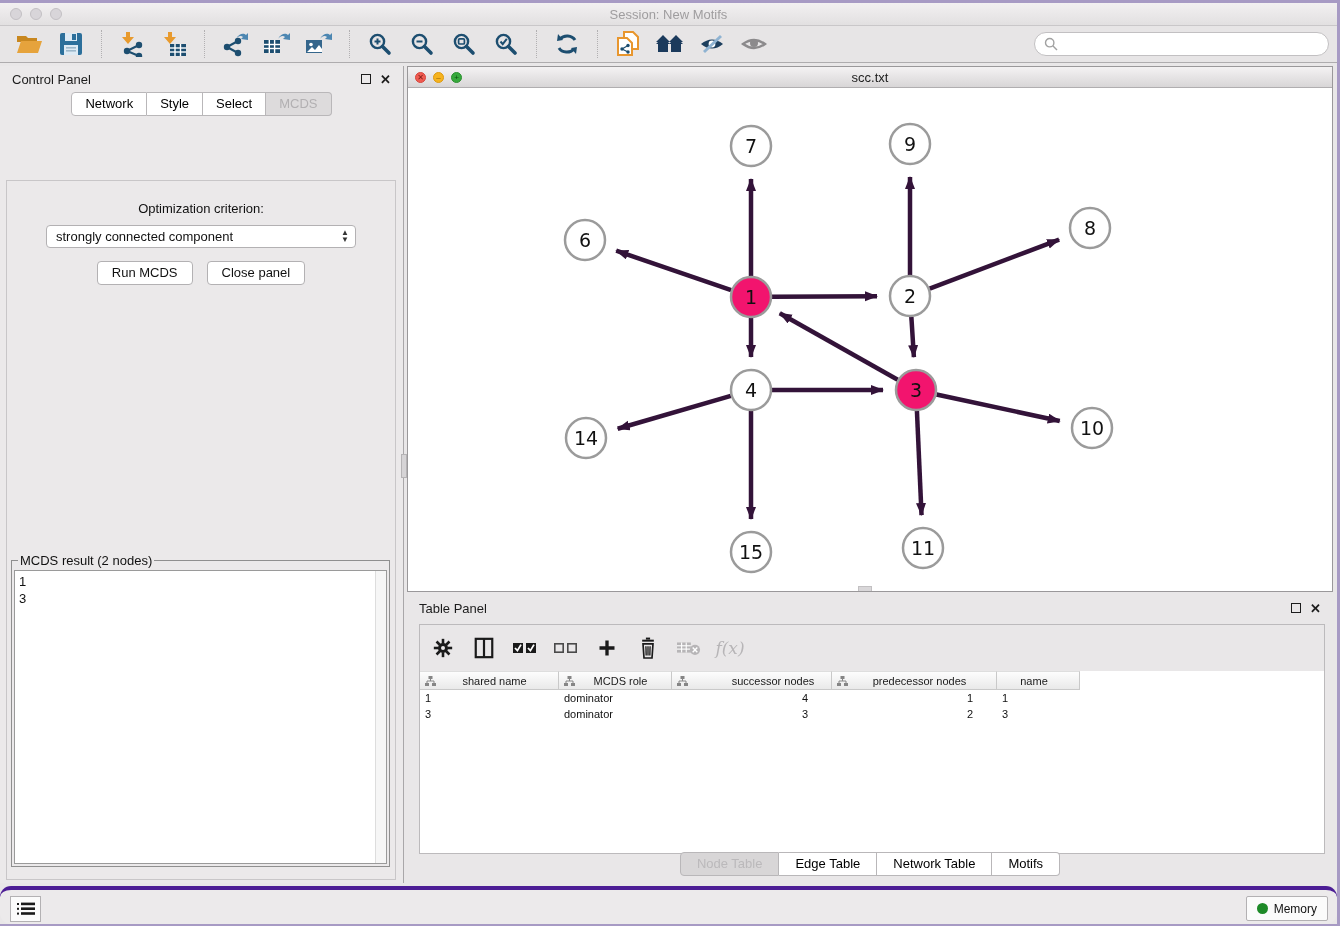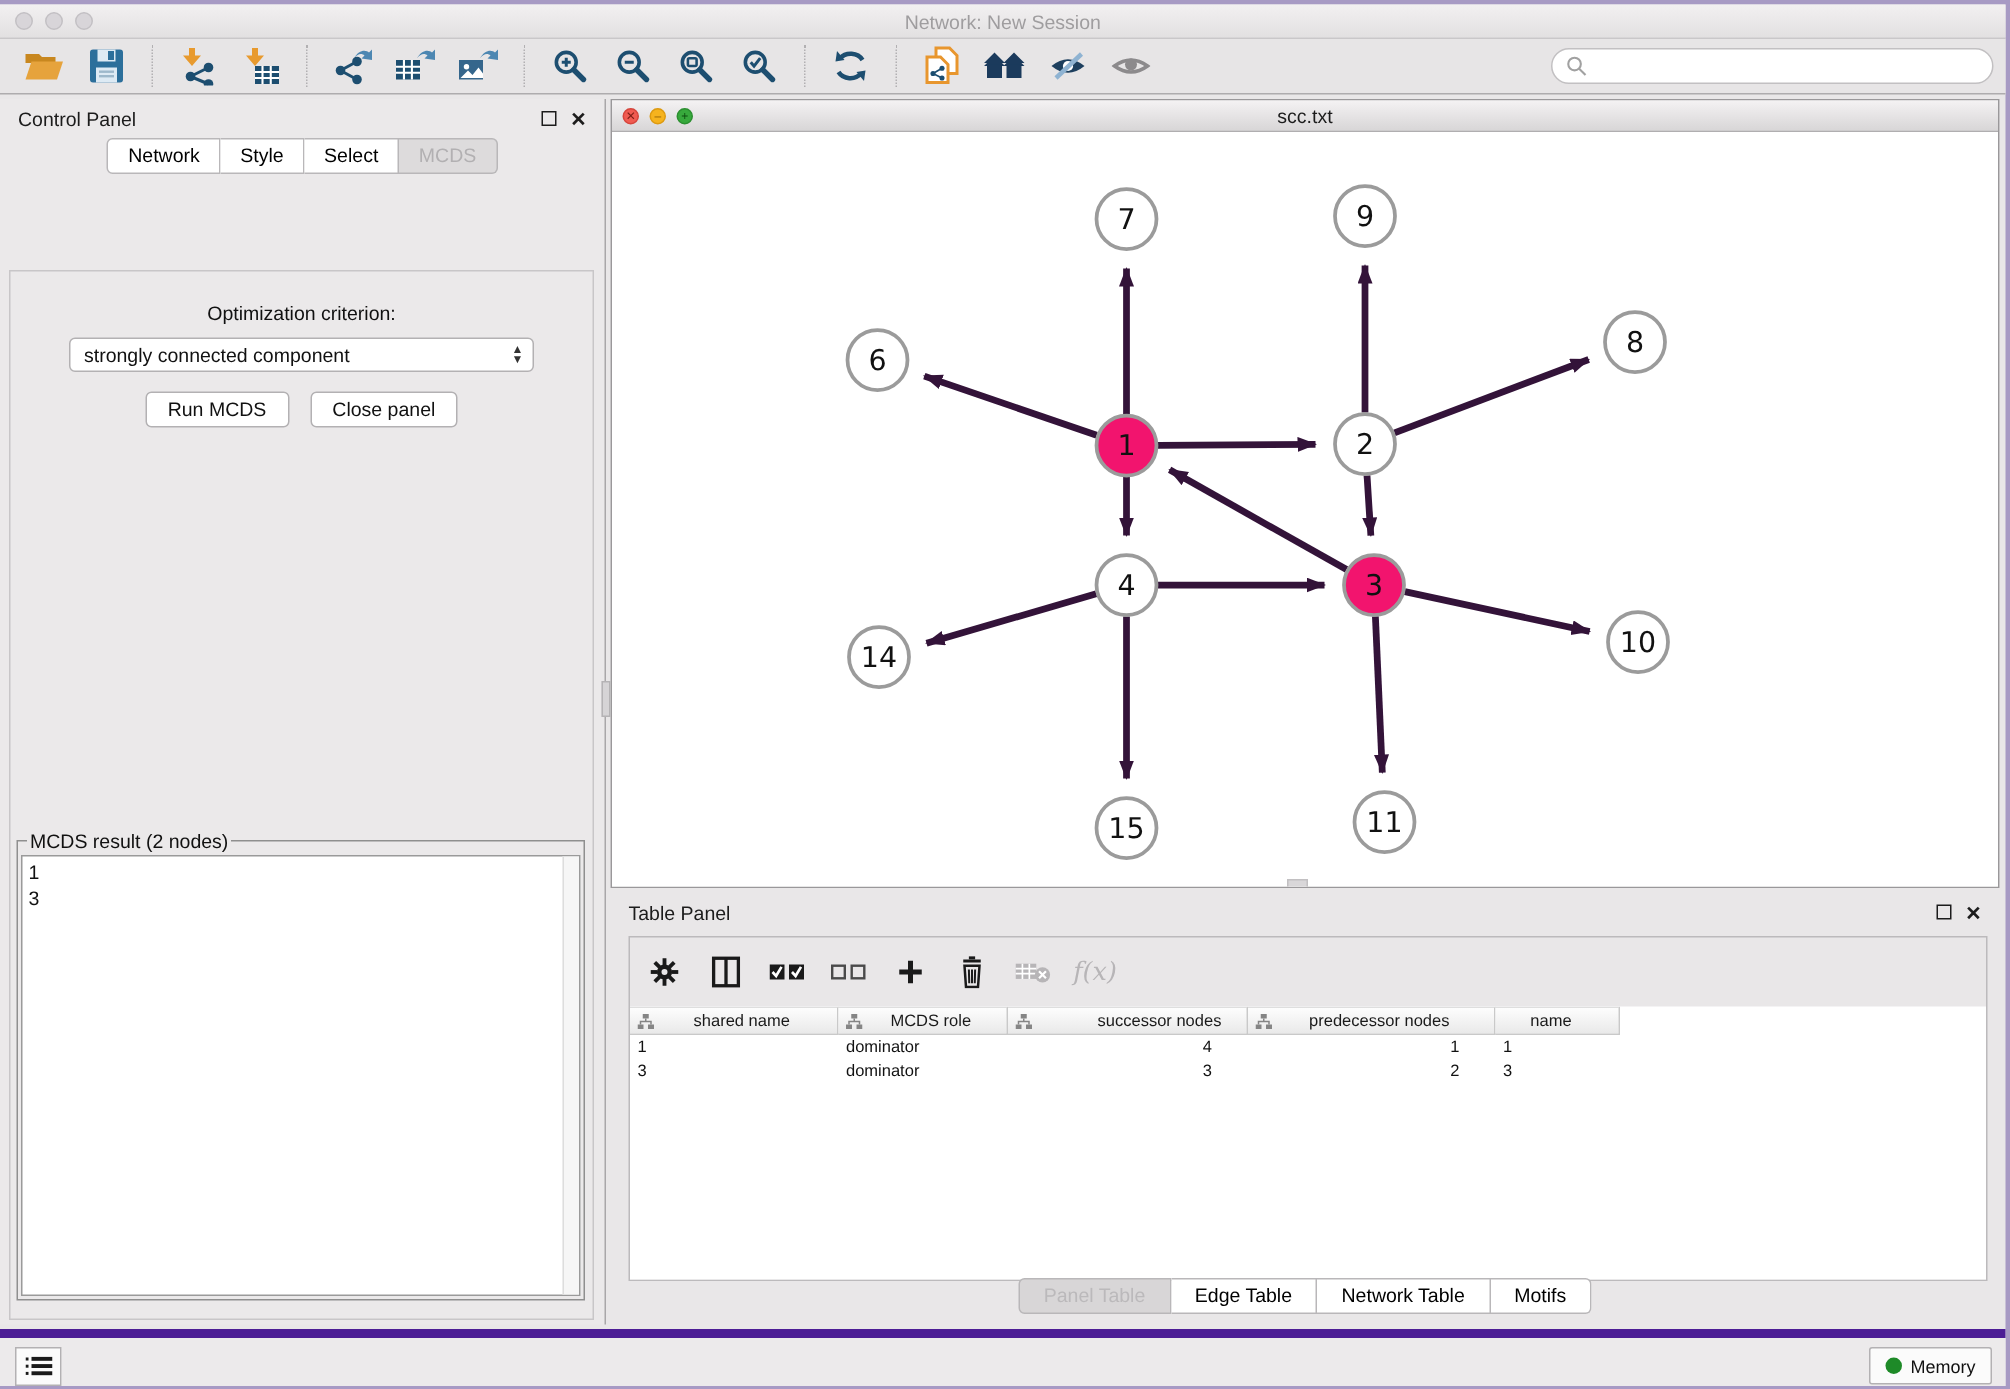--- a/index.html
+++ b/index.html
@@ -93,40 +93,40 @@
   .tr { display:flex; height:16px; align-items:center; }
   .td { font-size:11px; color:#111; overflow:hidden; white-space:nowrap; }
   .td.left { padding-left:5px; }
   .td.num { text-align:right; padding-right:24px; }
 
   .bottom-tabs { position:absolute; left:0; right:0; bottom:7px; display:flex; justify-content:center; }
   .bottom-tabs .seg { padding:3px 16px 4px; }
   .bottom-tabs .seg.selected { background:#d8d6d7; color:#bbb9bb; }
 
   
-  .statusbar { position:absolute; left:0; right:0; bottom:0; height:38px; background:#eceaeb; border-top:6px solid #4c1d95; }
+  .statusbar { position:absolute; left:0; right:0; bottom:0; height:38px; background:#eceaeb; border-top:4px solid #4c1d95;border-radius:11px; }
   .sb-left { position:absolute; left:10px; top:6px; width:31px; height:26px; background:#fbfbfb;
              border:1px solid #b3b1b3; display:flex; align-items:center; justify-content:center; cursor:pointer; }
   .sb-mem { position:absolute; right:9px; top:6px; height:25px; background:#fbfbfb; border:1px solid #b3b1b3;
             border-radius:2px; display:flex; align-items:center; gap:6px; padding:0 10px; cursor:pointer; }
   .mem-dot { width:11px; height:11px; border-radius:50%; background:#1e8a28; }
   .sb-mem .txt { font-size:12px; color:#111; }
 </style>
 </head>
 <body>
 
 <div class="app">
 
   <div class="mtitle">
     <div class="lights">
       <div class="light"></div>
       <div class="light"></div>
       <div class="light"></div>
     </div>
-    <div class="txt">Network: New Session</div>
+    <div class="txt">Session: New Motifs</div>
   </div>
 
   <div class="toolbar">
     <div class="tb-ic">
       <svg width="27" height="24" viewBox="0 0 27 24">
           <path d="M1 4h9l2 2h9v4H1z" fill="#c8871f"></path>
           <path d="M1 21 L5 9 h21 l-4 12 z" fill="#e6a33c"></path>
         </svg>
     </div>
     <div class="tb-ic">
@@ -553,21 +553,21 @@
               <div class="td left" style="width: 139px;">3</div>
               <div class="td left" style="width: 113px;">dominator</div>
               <div class="td num" style="width: 160px;">3</div>
               <div class="td num" style="width: 165px;">2</div>
               <div class="td left" style="width: 83px;">3</div>
             </div>
           </div>
       </div>
     </div>
     <div class="bottom-tabs" id="bottom-tabs">
-        <div class="seg selected">Panel Table</div>
+        <div class="seg selected">Node Table</div>
         <div class="seg">Edge Table</div>
         <div class="seg">Network Table</div>
         <div class="seg">Motifs</div>
       </div>
   </div>
 
   <div class="statusbar">
     <div class="sb-left">
       <svg width="18" height="14" viewBox="0 0 18 14">
           <g fill="#1a1a1a">

